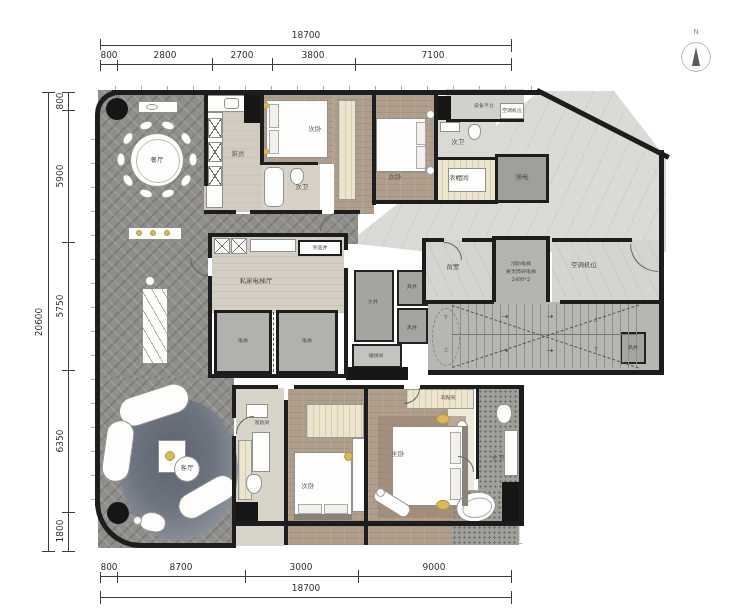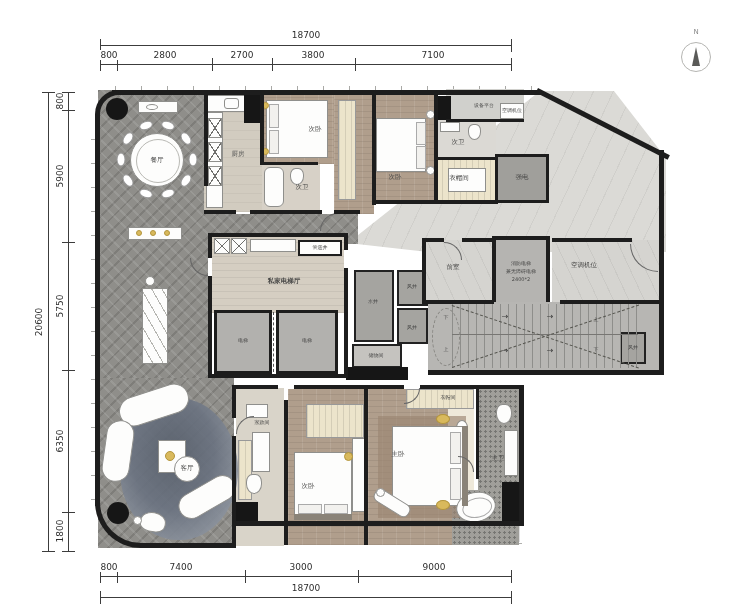--- a/index.html
+++ b/index.html
@@ -94,21 +94,21 @@
   <div class="dimtv" style="left:60px;top:441px;">6350</div>
   <div class="dimtv" style="left:60px;top:531px;">1800</div>
 
   <div class="dl" style="left:100px;top:576px;width:412px;height:1px;"></div>
   <div class="dl" style="left:100px;top:570px;width:1px;height:13px;"></div>
   <div class="dl" style="left:117px;top:570px;width:1px;height:13px;"></div>
   <div class="dl" style="left:245px;top:570px;width:1px;height:13px;"></div>
   <div class="dl" style="left:358px;top:570px;width:1px;height:13px;"></div>
   <div class="dl" style="left:511px;top:570px;width:1px;height:13px;"></div>
   <div class="dimt" style="left:109px;top:567px;">800</div>
-  <div class="dimt" style="left:181px;top:567px;">7400</div>
+  <div class="dimt" style="left:181px;top:567px;">8700</div>
   <div class="dimt" style="left:301px;top:567px;">3000</div>
   <div class="dimt" style="left:434px;top:567px;">9000</div>
 
   <div class="dl" style="left:100px;top:597px;width:412px;height:1px;"></div>
   <div class="dl" style="left:100px;top:591px;width:1px;height:13px;"></div>
   <div class="dl" style="left:511px;top:591px;width:1px;height:13px;"></div>
   <div class="dimt" style="left:306px;top:588px;">18700</div>
 
   <div class="abs" style="left:678px;top:28px;width:36px;height:52px;z-index:40;">
     <div class="abs" style="left:18px;top:0;transform:translateX(-50%);font-size:7px;color:#888;">N</div>
@@ -342,21 +342,21 @@
   <div class="lbl lt" style="left:238px;top:155px;">厨房</div>
   <div class="lbl" style="left:315px;top:130px;">次卧</div>
   <div class="lbl" style="left:302px;top:188px;">次卫</div>
   <div class="lbl" style="left:395px;top:178px;">次卧</div>
   <div class="lbl sm" style="left:484px;top:106px;">设备平台</div>
   <div class="lbl sm" style="left:512px;top:111px;">空调机位</div>
   <div class="lbl" style="left:458px;top:143px;">次卫</div>
   <div class="lbl" style="left:459px;top:179px;">衣帽间</div>
   <div class="lbl" style="left:522px;top:178px;">强电</div>
   <div class="lbl sm" style="left:320px;top:248px;">管道井</div>
-  <div class="lbl" style="left:284px;top:282px;font-weight:bold;">私家电梯厅</div>
+  <div class="lbl" style="left:256px;top:282px;">私家电梯厅</div>
   <div class="lbl sm" style="left:243px;top:341px;">电梯</div>
   <div class="lbl sm" style="left:307px;top:341px;">电梯</div>
   <div class="lbl" style="left:453px;top:268px;">前室</div>
   <div class="lbl sm" style="left:521px;top:264px;">消防电梯</div>
   <div class="lbl sm" style="left:521px;top:272px;">兼无障碍电梯</div>
   <div class="lbl sm" style="left:521px;top:280px;">2400*2</div>
   <div class="lbl" style="left:584px;top:266px;">空调机位</div>
   <div class="lbl sm" style="left:373px;top:302px;">水井</div>
   <div class="lbl sm" style="left:412px;top:287px;">风井</div>
   <div class="lbl sm" style="left:412px;top:328px;">风井</div>

